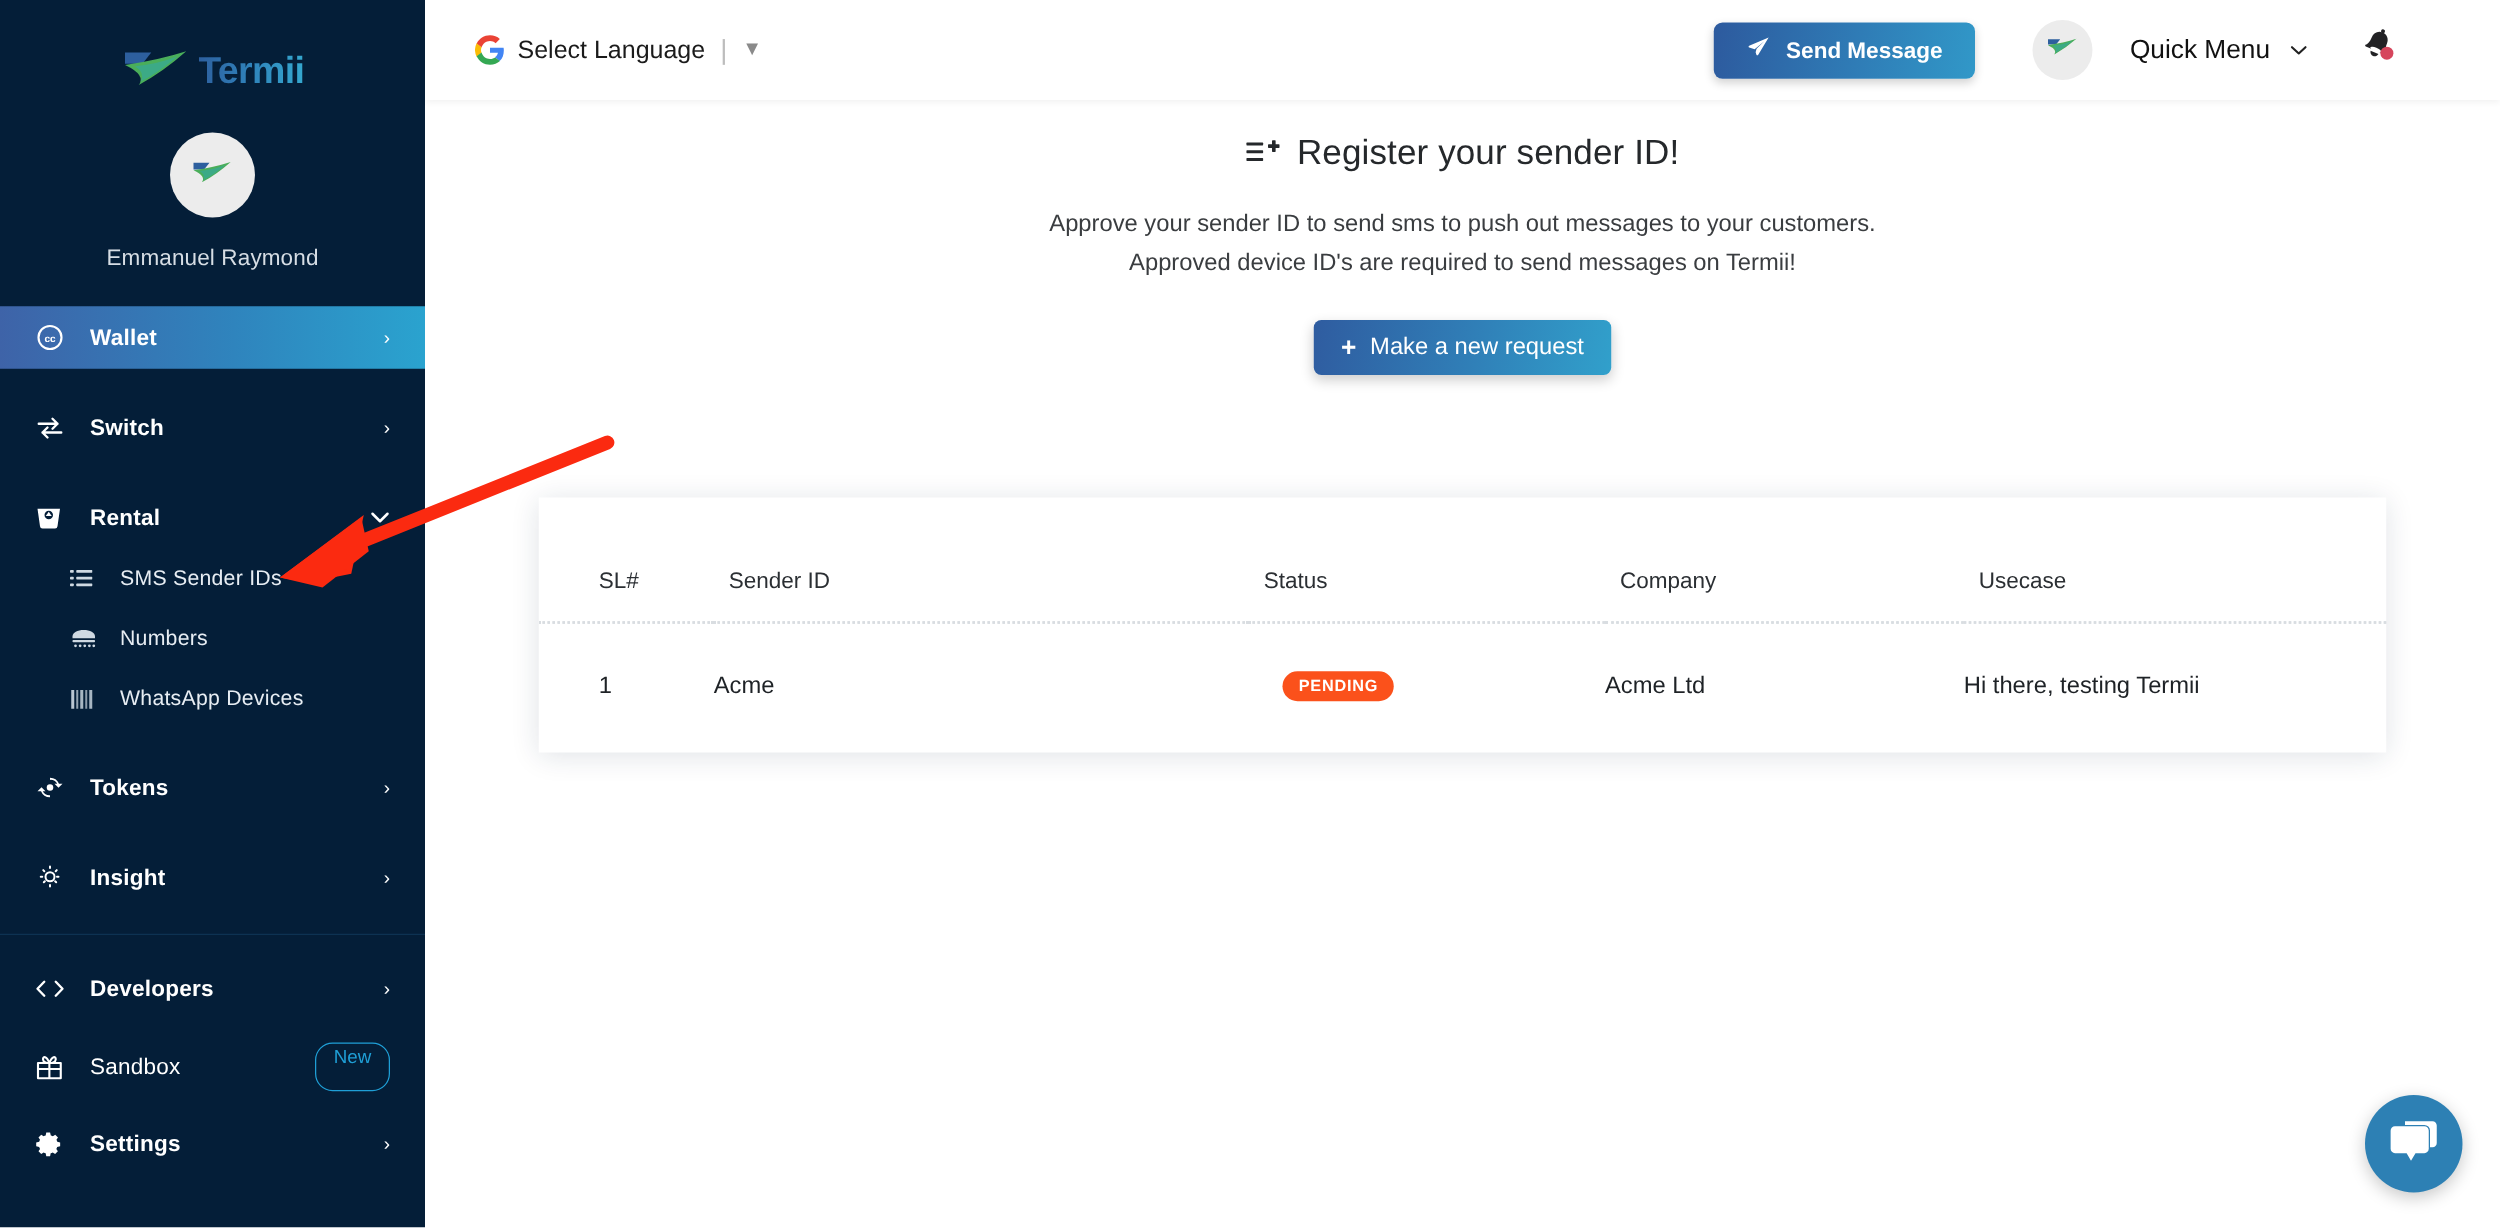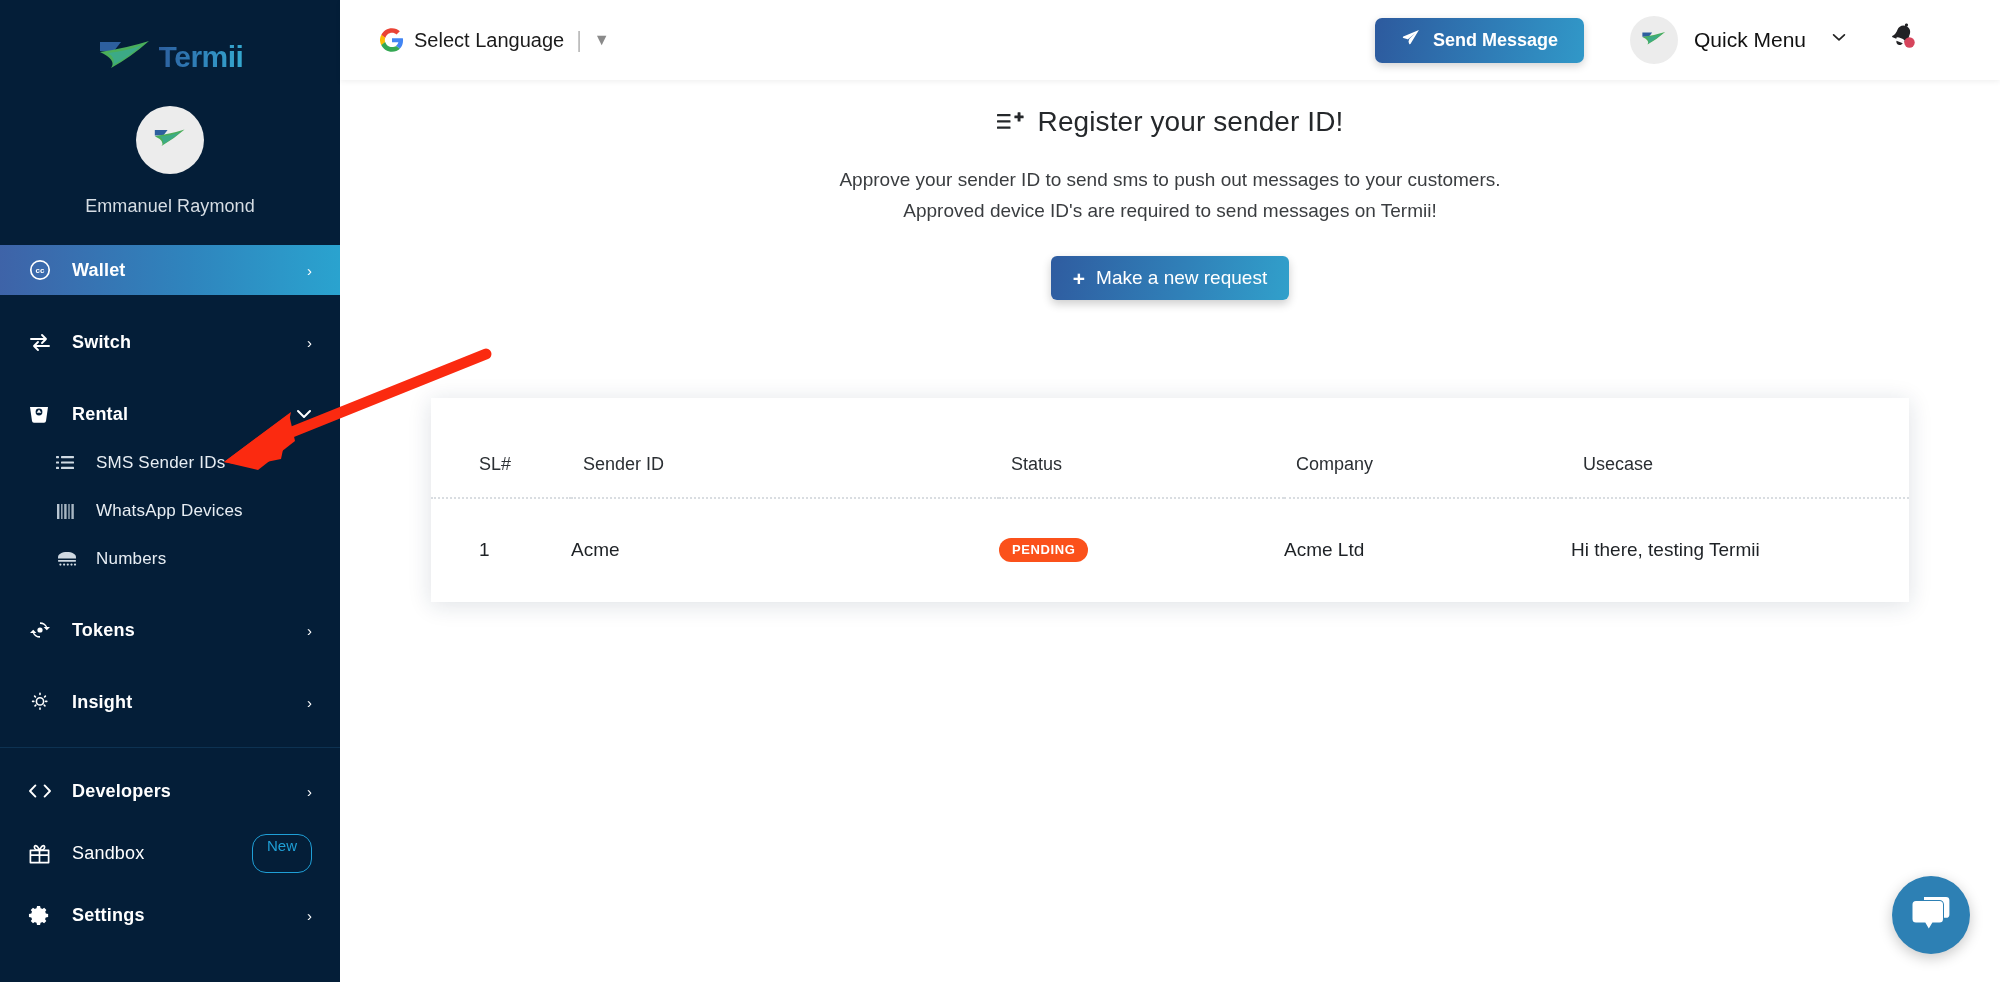--- a/index.html
+++ b/index.html
@@ -115,22 +115,22 @@
     font-size: 18px; font-weight: 700; cursor: pointer;
     box-shadow: 0 3px 8px rgba(0,0,0,.18);
     font-family: "Liberation Sans", sans-serif;
   }
   .qm-avatar {
     width: 48px; height: 48px; border-radius: 50%;
     background: #ececec; margin-left: 46px;
     display: flex; align-items: center; justify-content: center;
   }
   .qm-label {
-    margin-left: 16px; font-size: 21px; color: #111; font-weight: 400;
-    display: flex; align-items: flex-start; gap: 26px; cursor: pointer;
+    margin-left: 30px; font-size: 21px; color: #111; font-weight: 400;
+    display: flex; align-items: center; gap: 16px; cursor: pointer;
   }
   .qm-caret { font-size: 15px; color: #222; }
   .bell-wrap { margin-left: 38px; position: relative; width: 40px; height: 40px; cursor: pointer;}
 
   
   .content { position: relative; padding-top: 26px; height: 902px; }
   .hero { text-align: center; }
   .hero-title {
     font-size: 28px; font-weight: 400; color: #25282b;
     display: flex; align-items: center; justify-content: center; gap: 14px;
@@ -178,20 +178,21 @@
     padding: 38px 0 38px 0;
     vertical-align: middle;
   }
   tbody td:first-child { padding-left: 48px; }
   .pill {
     display: inline-block;
     background: #fb511b; color: #fff;
     font-size: 13px; font-weight: 700; letter-spacing: .6px;
     border-radius: 12px; padding: 5px 13px 6px;
     line-height: 1;
+    margin-left: 27px;
   }
 
   
   .arrow-svg {
     position: absolute; left: 0; top: 0;
     width: 2000px; height: 982px;
     pointer-events: none; z-index: 40;
   }
 
   
@@ -290,44 +291,44 @@
               <rect x="5" y="6.4" width="13" height="2.2" rx=".6"></rect>
             <rect x="0" y="11.8" width="3" height="2.2" rx=".6"></rect>
               <rect x="5" y="11.8" width="13" height="2.2" rx=".6"></rect>
           </svg>
         </span>
         <span class="lbl">SMS Sender IDs</span>
       </div>
 
       <div class="nav-sub">
         <span class="ico">
-          <svg width="20" height="17" viewBox="0 0 20 17" fill="#b9c6d2">
-            <rect x="1" y="1" width="2.4" height="15"></rect>
-              <rect x="5" y="1" width="1.6" height="15" opacity=".8"></rect>
-            <rect x="8.2" y="1" width="2.4" height="15" opacity=".9"></rect>
-              <rect x="12.2" y="1" width="1.6" height="15" opacity=".75"></rect>
-            <rect x="15.4" y="1" width="2.4" height="15" opacity=".9"></rect>
-          </svg>
-        </span>
-        <span class="lbl">WhatsApp Devices</span>
-      </div>
-
-      <div class="nav-sub">
-        <span class="ico">
           <svg width="22" height="17" viewBox="0 0 22 17" fill="#cfd9e2">
             <path d="M2 6.2C2 3 6 1 11 1s9 2 9 5.2v1.4H2V6.2z"></path>
             <rect x="2" y="9" width="18" height="1.7" rx=".6"></rect>
             <circle cx="4.4" cy="13.6" r="1.1"></circle>
               <circle cx="8.1" cy="13.6" r="1.1"></circle>
             <circle cx="11.8" cy="13.6" r="1.1"></circle>
               <circle cx="15.5" cy="13.6" r="1.1"></circle>
               <circle cx="19" cy="13.6" r="1.1"></circle>
           </svg>
         </span>
         <span class="lbl">Numbers</span>
+      </div>
+
+      <div class="nav-sub">
+        <span class="ico">
+          <svg width="20" height="17" viewBox="0 0 20 17" fill="#b9c6d2">
+            <rect x="1" y="1" width="2.4" height="15"></rect>
+              <rect x="5" y="1" width="1.6" height="15" opacity=".8"></rect>
+            <rect x="8.2" y="1" width="2.4" height="15" opacity=".9"></rect>
+              <rect x="12.2" y="1" width="1.6" height="15" opacity=".75"></rect>
+            <rect x="15.4" y="1" width="2.4" height="15" opacity=".9"></rect>
+          </svg>
+        </span>
+        <span class="lbl">WhatsApp Devices</span>
       </div>
 
       <div class="nav-gap"></div>
 
       <div class="nav-item">
         <span class="ico">
           <svg width="24" height="24" viewBox="0 0 24 24" fill="#fff">
             <path d="M12 4.2a7.8 7.8 0 0 1 7.2 4.8H22l-3.2 3.2L15.6 9h2.2A6.2 6.2 0 0 0 12 5.9z"></path>
             <path d="M12 19.8a7.8 7.8 0 0 1-7.2-4.8H2l3.2-3.2L8.4 15H6.2A6.2 6.2 0 0 0 12 18.1z"></path>
             <circle cx="12" cy="12" r="2.6"></circle>

